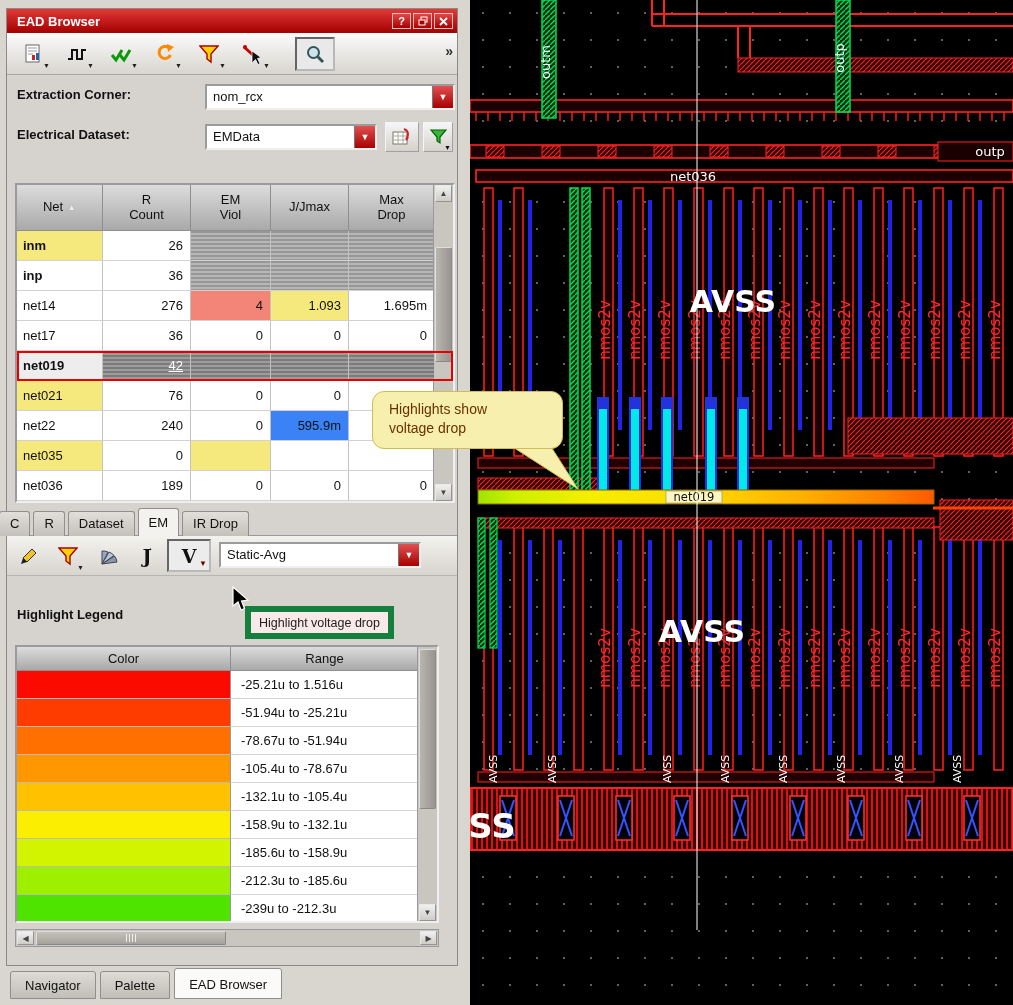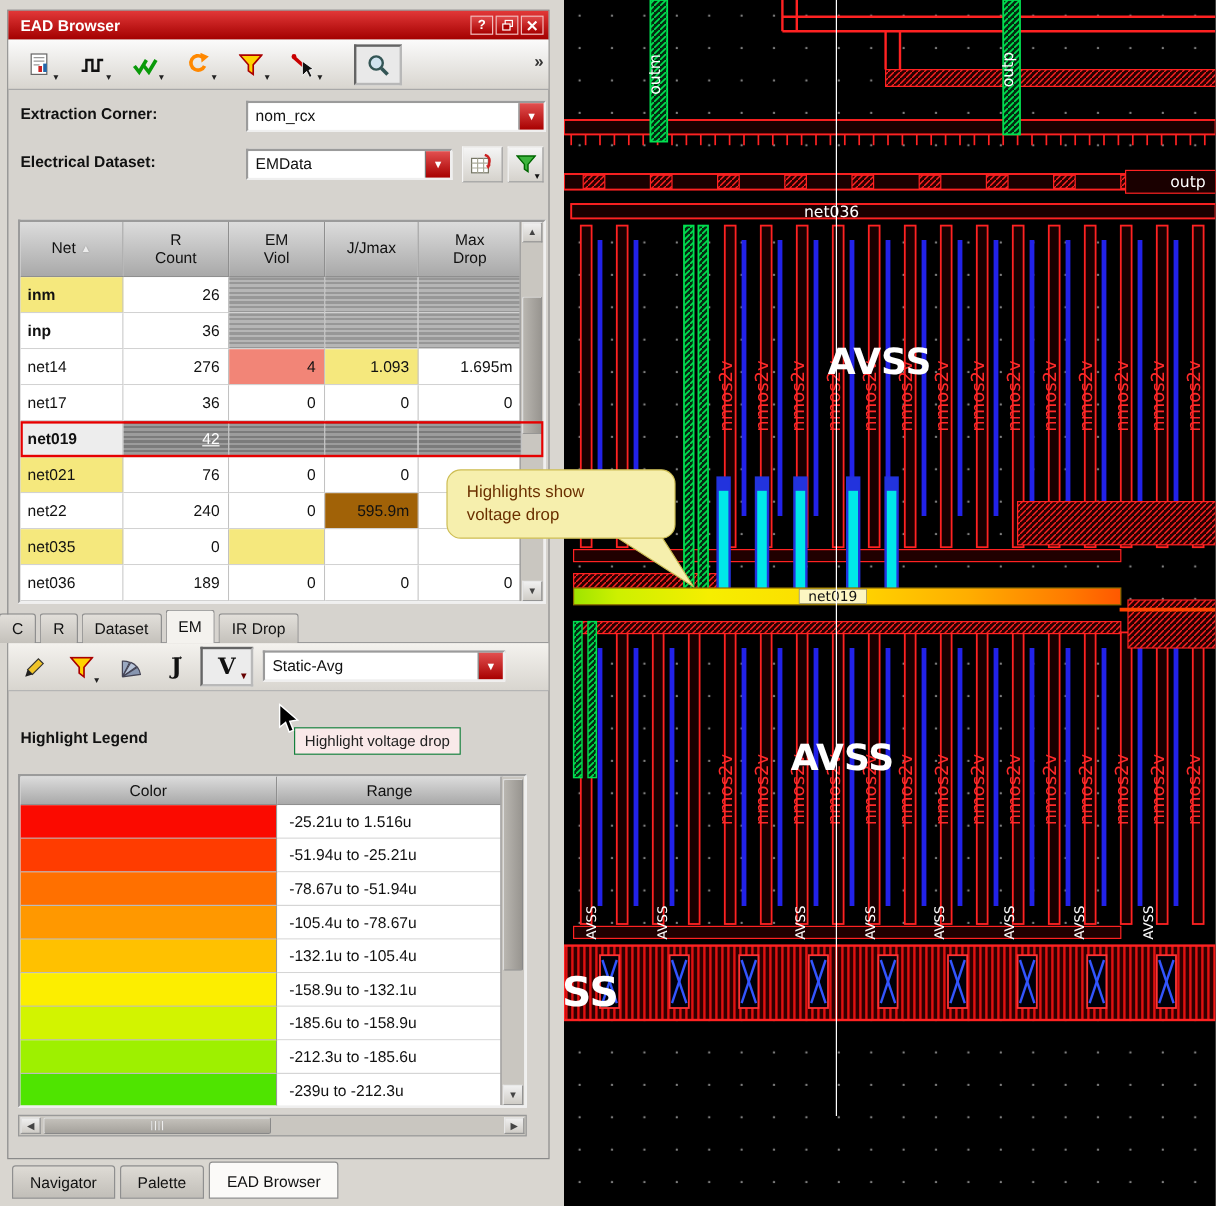--- a/index.html
+++ b/index.html
@@ -139,21 +139,21 @@
 
   
   .balloon {
     position:absolute; left:372px; top:391px; width:191px; height:58px; z-index:50;
     background:#f6efad; border:1px solid #cdbd54; border-radius:12px;
     padding:8px 0 0 16px; font-size:14px; color:#6b3000; line-height:1.35;
   }
   .balloon-tail { position:absolute; left:470px; top:440px; z-index:49; }
   .tooltip2 {
     position:absolute; left:245px; top:606px; z-index:45;
-    background:#f9e9e9; border:1px solid #15803d; padding:4px 8px 3px 8px; font-size:12.5px; color:#222;
+    background:#f9e9e9; border:6px solid #15803d; padding:4px 8px 3px 8px; font-size:12.5px; color:#222;
   }
   .cursor { position:absolute; left:232px; top:586px; z-index:100; }
 </style>
 </head>
 <body>
 
 <div class="window">
 
   <div class="titlebar">
     <span class="title">EAD Browser</span>
@@ -307,21 +307,21 @@
           <div class="cell name" style="width: 86px; background: rgb(245, 232, 125);">net021</div>
           <div class="cell num" style="width: 88px;">76</div>
           <div class="cell num" style="width: 80px;">0</div>
           <div class="cell num" style="width: 78px;">0</div>
           <div class="cell num" style="width: 86px;"></div>
         </div>
         <div class="nrow">
           <div class="cell name" style="width: 86px;">net22</div>
           <div class="cell num" style="width: 88px;">240</div>
           <div class="cell num" style="width: 80px;">0</div>
-          <div class="cell num" style="width: 78px; background: #a16207;">595.9m</div>
+          <div class="cell num" style="width: 78px; background: #3b82f6;">595.9m</div>
           <div class="cell num" style="width: 86px;">1.</div>
         </div>
         <div class="nrow">
           <div class="cell name" style="width: 86px; background: rgb(245, 232, 125);">net035</div>
           <div class="cell num" style="width: 88px;">0</div>
           <div class="cell num" style="width: 80px; background: rgb(245, 232, 125);"></div>
           <div class="cell num" style="width: 78px;"></div>
           <div class="cell num" style="width: 86px;"></div>
         </div>
         <div class="nrow">

